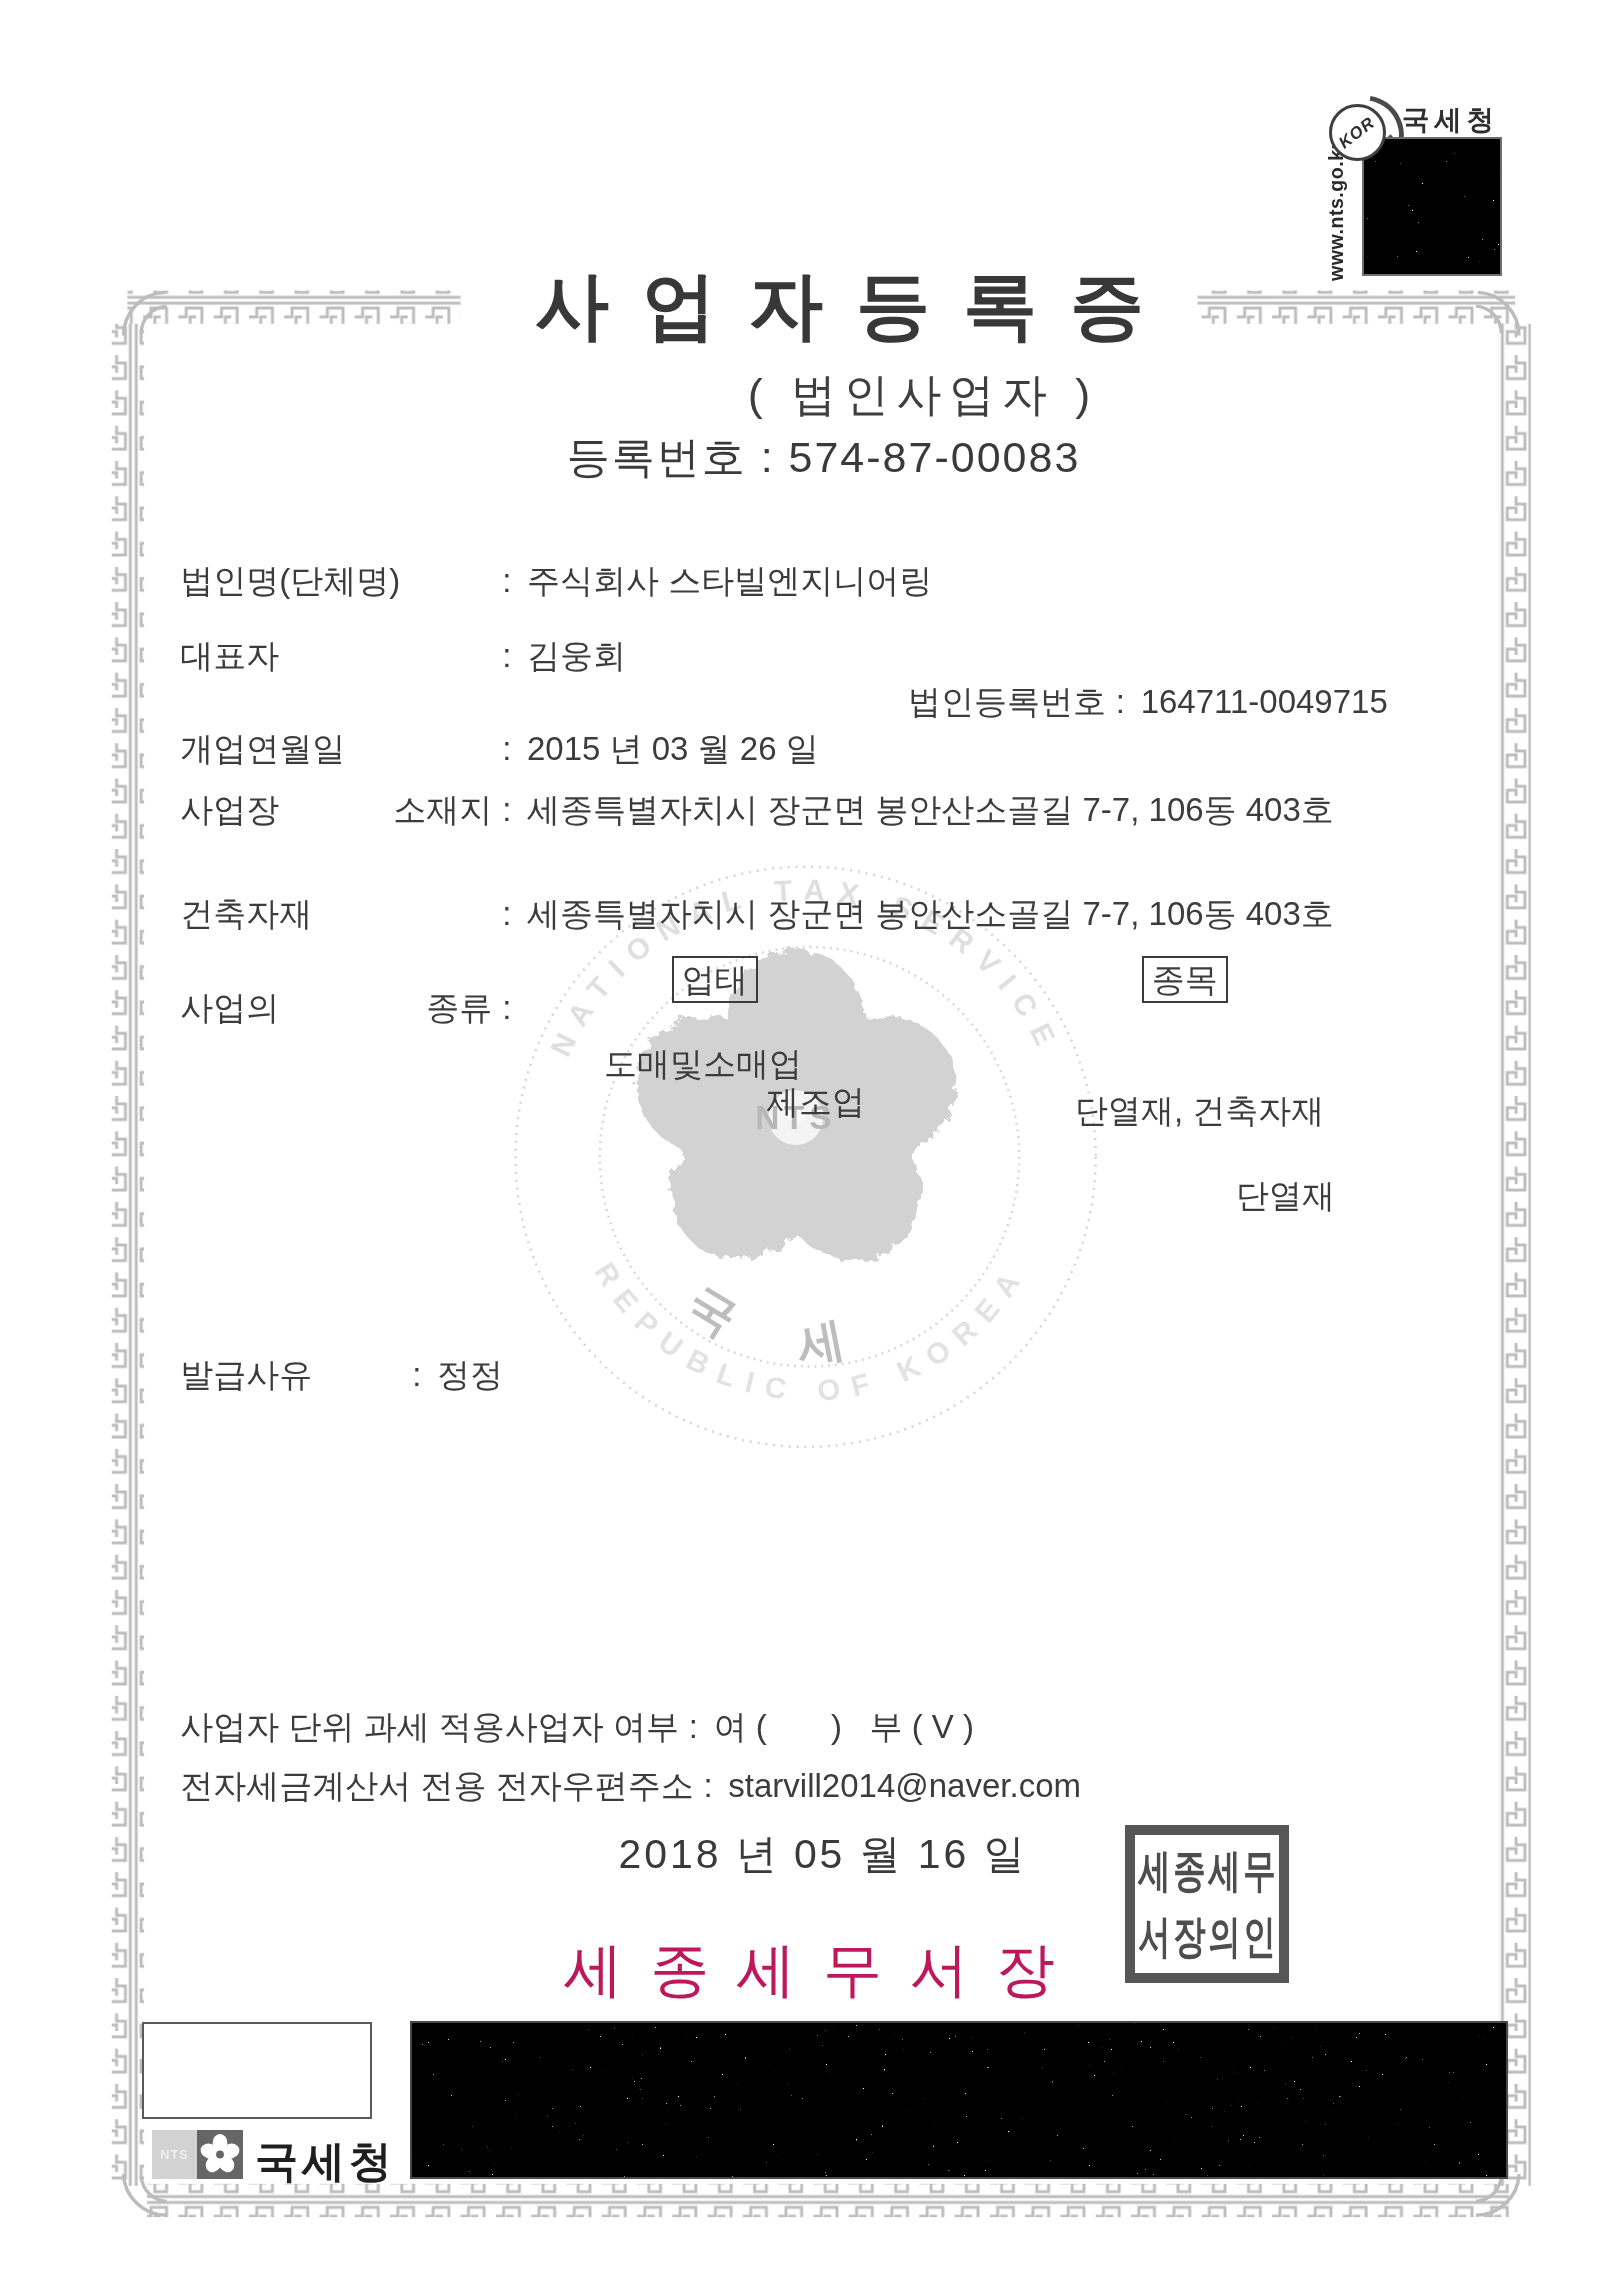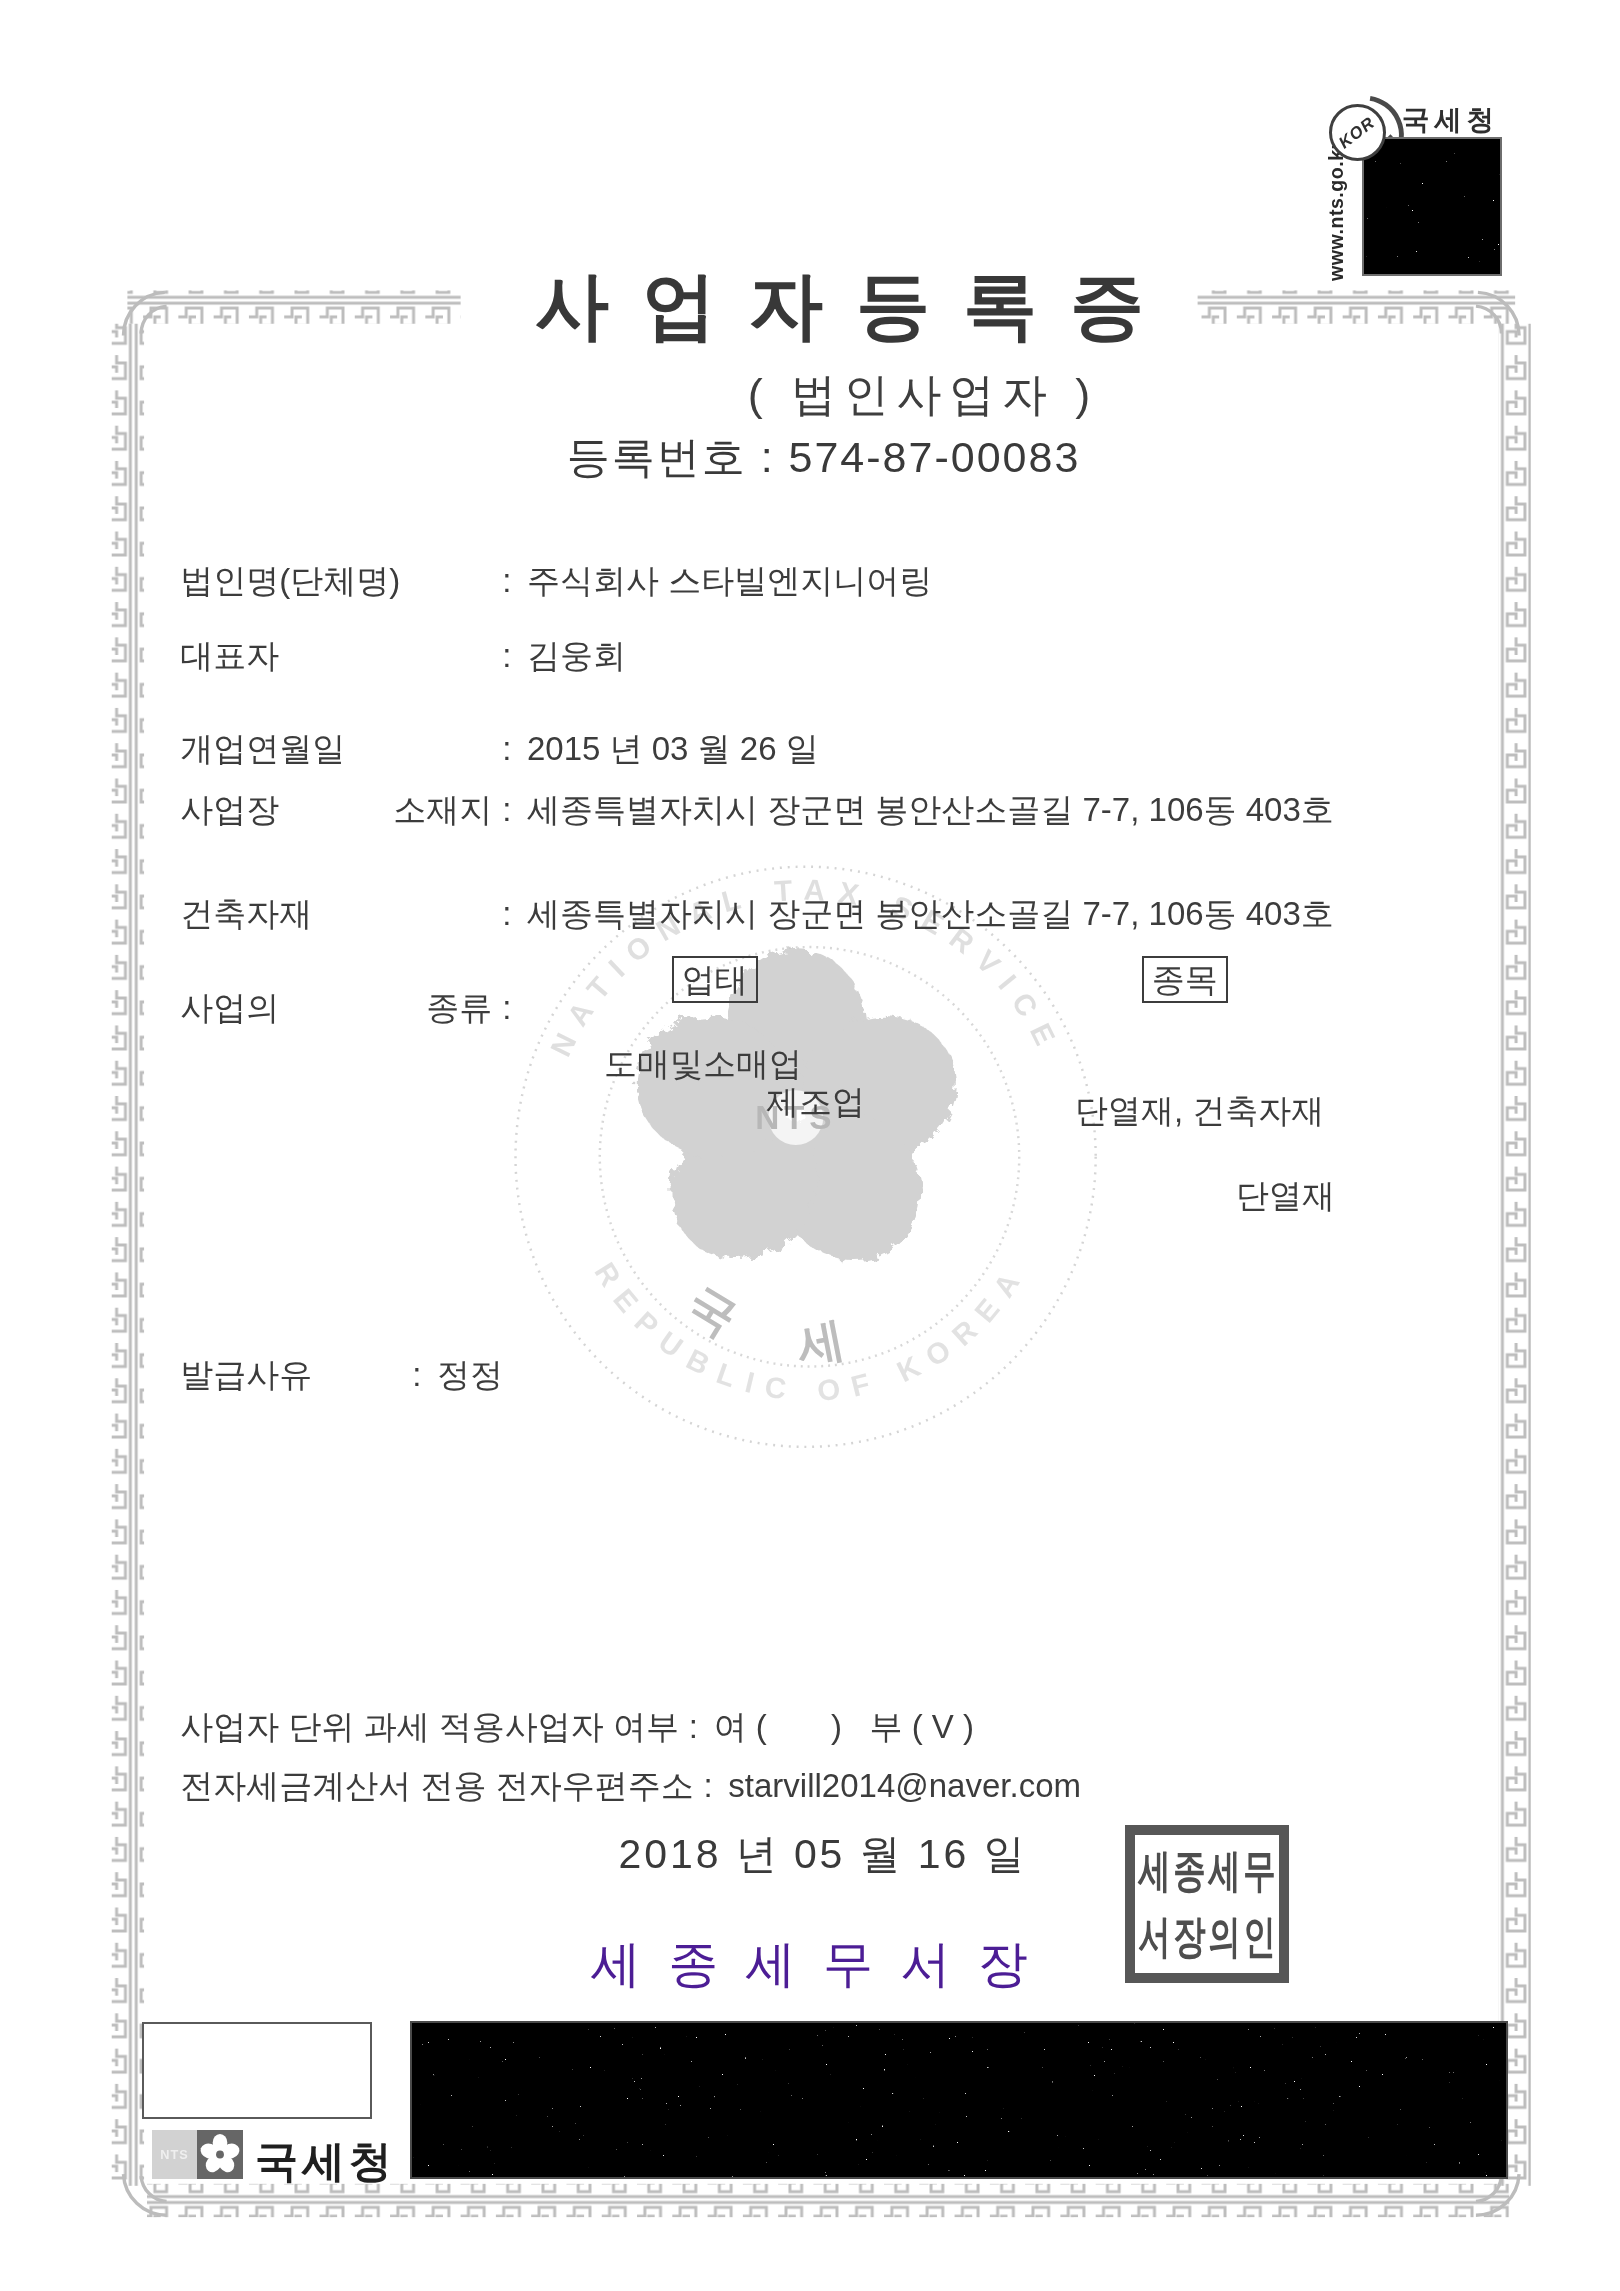--- a/index.html
+++ b/index.html
@@ -28,22 +28,22 @@
   .row{left:162px;font-size:33px;font-weight:500;line-height:47px;white-space:pre;color:#3c3c3c;z-index:2;}
   .lbl{display:inline-block;width:312px;text-align:justify;text-align-last:justify;vertical-align:top;}
   .lbl-sm{display:inline-block;width:222px;text-align:justify;text-align-last:justify;vertical-align:top;}
   .colon{display:inline-block;margin:0 15.7px 0 9.8px;}
   .second{position:absolute;left:746px;top:0;white-space:pre;}
   .tagbox{display:inline-block;border:2.9px solid #3c3c3c;padding:0 7.8px;line-height:43px;margin-top:21px;}
   .plain{white-space:pre;}
   
   .date-line{left:470px;top:1827px;width:706px;text-align:center;font-size:41px;font-weight:500;
     letter-spacing:2.9px;color:#3a3a3a;white-space:nowrap;}
-  .issuer-line{left:470px;top:1931px;width:706px;text-align:center;font-size:50px;font-weight:500;
-    letter-spacing:27.4px;color:#4c1d95;white-space:nowrap;}
+  .issuer-line{left:470px;top:1931px;width:706px;text-align:center;font-size:59px;font-weight:500;
+    letter-spacing:27.4px;color:#be185d;white-space:nowrap;}
   .seal{left:1125px;top:1825px;width:164px;height:158px;border:10.8px solid #575757;box-sizing:border-box;
     padding:2.9px 2px;display:grid;grid-template-columns:repeat(4,1fr);grid-template-rows:1fr 1fr;
     background:#fff;z-index:3;}
   .seal span{display:flex;align-items:center;justify-content:center;font-size:30px;font-weight:700;
     color:#4e4e4e;transform:scale(1.08,1.5);overflow:hidden;}
   
   .whitebox{left:142px;top:2022px;width:230px;height:97px;border:2px solid #5a5a5a;box-sizing:border-box;background:#fff;}
   .noise-strip{left:410px;top:2021px;width:1098px;height:158px;border:2px solid #4a4a4a;box-sizing:border-box;background:#fff;}
   .f-logo-light{left:152px;top:2130px;width:45px;height:49px;background:#d2d2d2;display:flex;
     align-items:center;justify-content:center;font-size:12.7px;font-weight:700;color:#efefef;letter-spacing:1px;}
@@ -153,20 +153,21 @@
 <div class="abs row" style="top:510px">
   <span class="lbl">법인명(단체명)</span><span class="colon">:</span><span>주식회사 스타빌엔지니어링</span>
 </div>
 
 <div class="abs row" style="top:585px">
   <span class="lbl">대표자</span><span class="colon">:</span><span>김웅회</span>
 </div>
 
 <div class="abs row" style="top:678px;width:1353px">
   <span class="lbl">개업연월일</span><span class="colon">:</span><span>2015 년 03 월 26 일</span>
+  <span class="second"><span>법인등록번호</span><span class="colon">:</span><span>164711-0049715</span></span>
 </div>
 
 <div class="abs row" style="top:739px">
   <span class="lbl">사업장 소재지</span><span class="colon">:</span><span>세종특별자치시 장군면 봉안산소골길 7-7, 106동 403호</span>
 </div>
 
 <div class="abs row" style="top:843px">
   <span class="lbl">건축자재</span><span class="colon">:</span><span>세종특별자치시 장군면 봉안산소골길 7-7, 106동 403호</span>
 </div>
 

